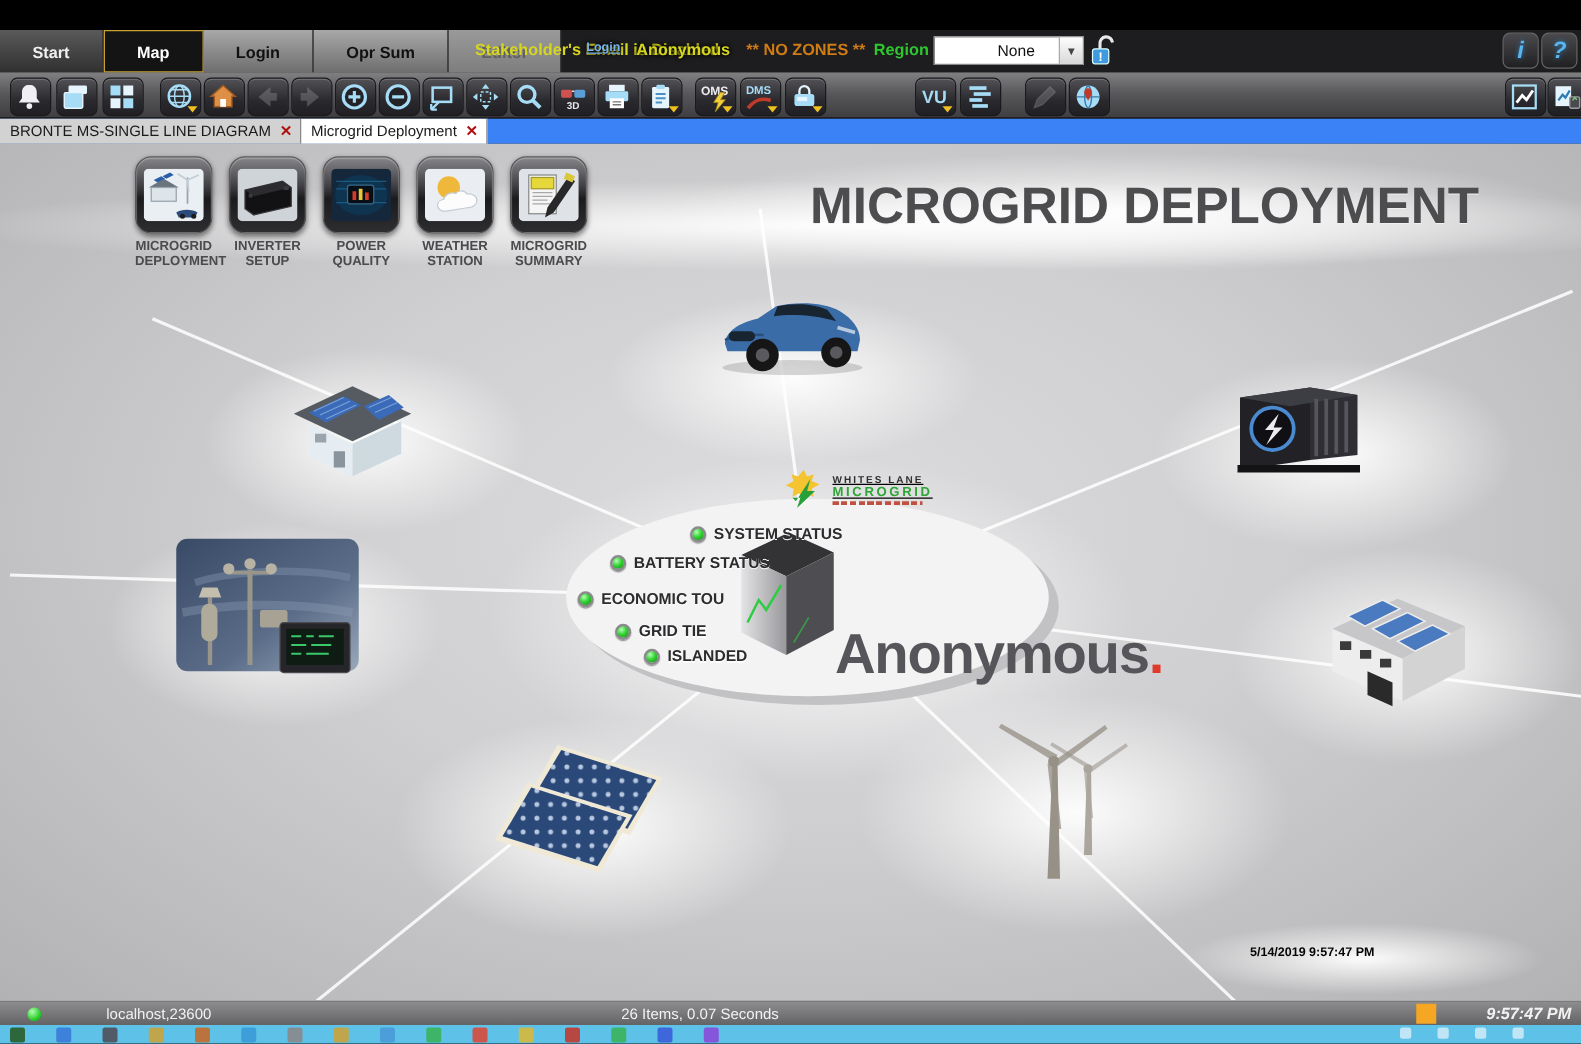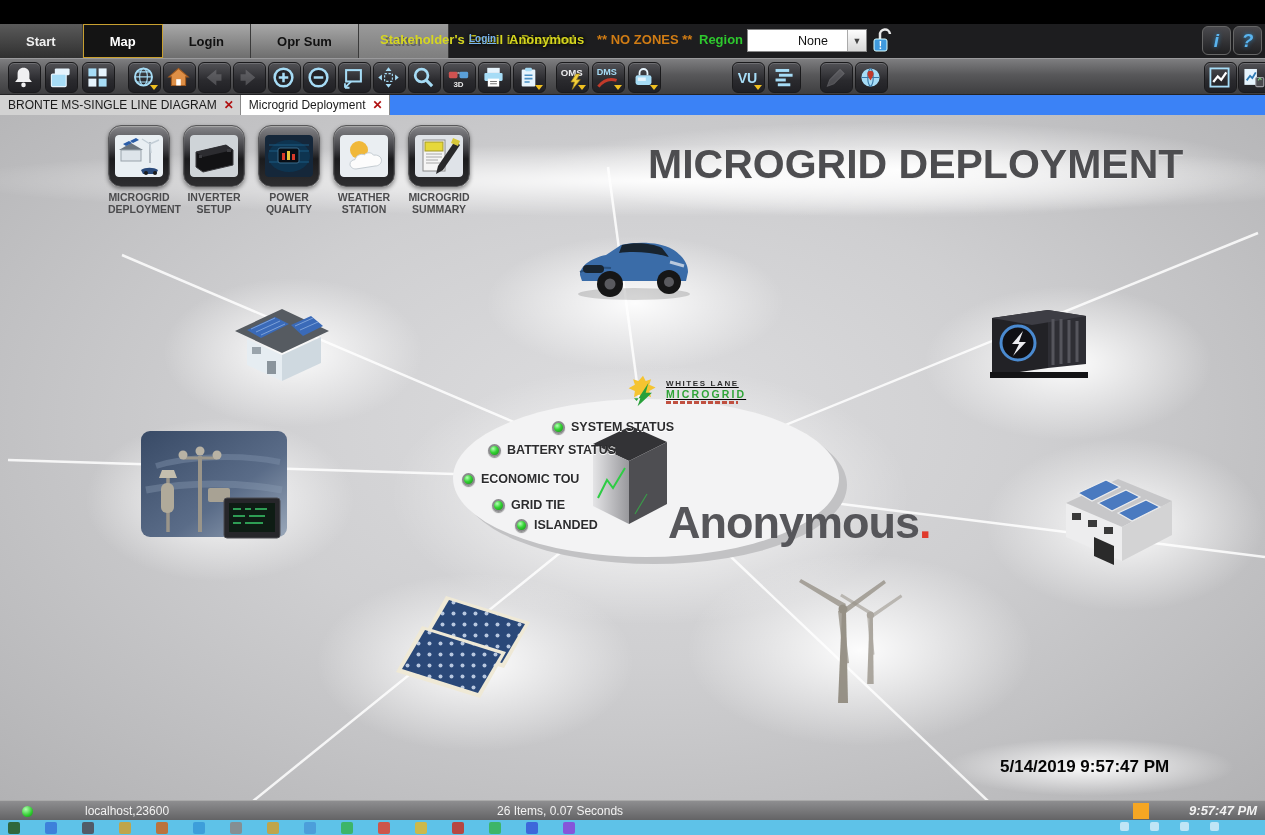--- a/index.html
+++ b/index.html
@@ -103,21 +103,21 @@
   .led { width:13px; height:13px; border-radius:50%; border:2px solid #8a8a8c;
     background:radial-gradient(circle at 35% 30%, #b4ffb4 0%, #35d435 45%, #128a12 100%);
     box-shadow:0 1px 1px rgba(0,0,0,.4); }
   .statusrow .slbl { margin-left:6px; font-size:12.5px; font-weight:bold; color:#2c2c2e;
     text-shadow:0 1px 0 #fff; white-space:nowrap; }
 
   #survalent { position:absolute; left:668px; top:382px; font-size:45px; font-weight:bold;
     color:#56565a; letter-spacing:-1px; }
   #survalent .dot { color:#e03a2c; }
 
-  #datetime { position:absolute; left:1000px; top:642px; font-size:17px; font-weight:bold;
+  #datetime { position:absolute; left:1000px; top:642px; font-size:10px; font-weight:bold;
     color:#050505; white-space:nowrap; }
 
   
   #statusbar { position:absolute; left:0; top:800px; width:1265px; height:32px;
     background:linear-gradient(180deg,#8e8e90,#646466 60%,#525254);
     border-top:1px solid #aaa; color:#f2f2f2; font-size:12px; }
   #conn-led { position:absolute; left:22px; top:5px; width:11px; height:11px; border-radius:50%;
     background:radial-gradient(circle at 35% 30%, #b0ffb0, #2ecc2e 60%, #128a12); }
   #conn-text { position:absolute; left:85px; top:3px; }
   #items-text { position:absolute; left:497px; top:3px; }

